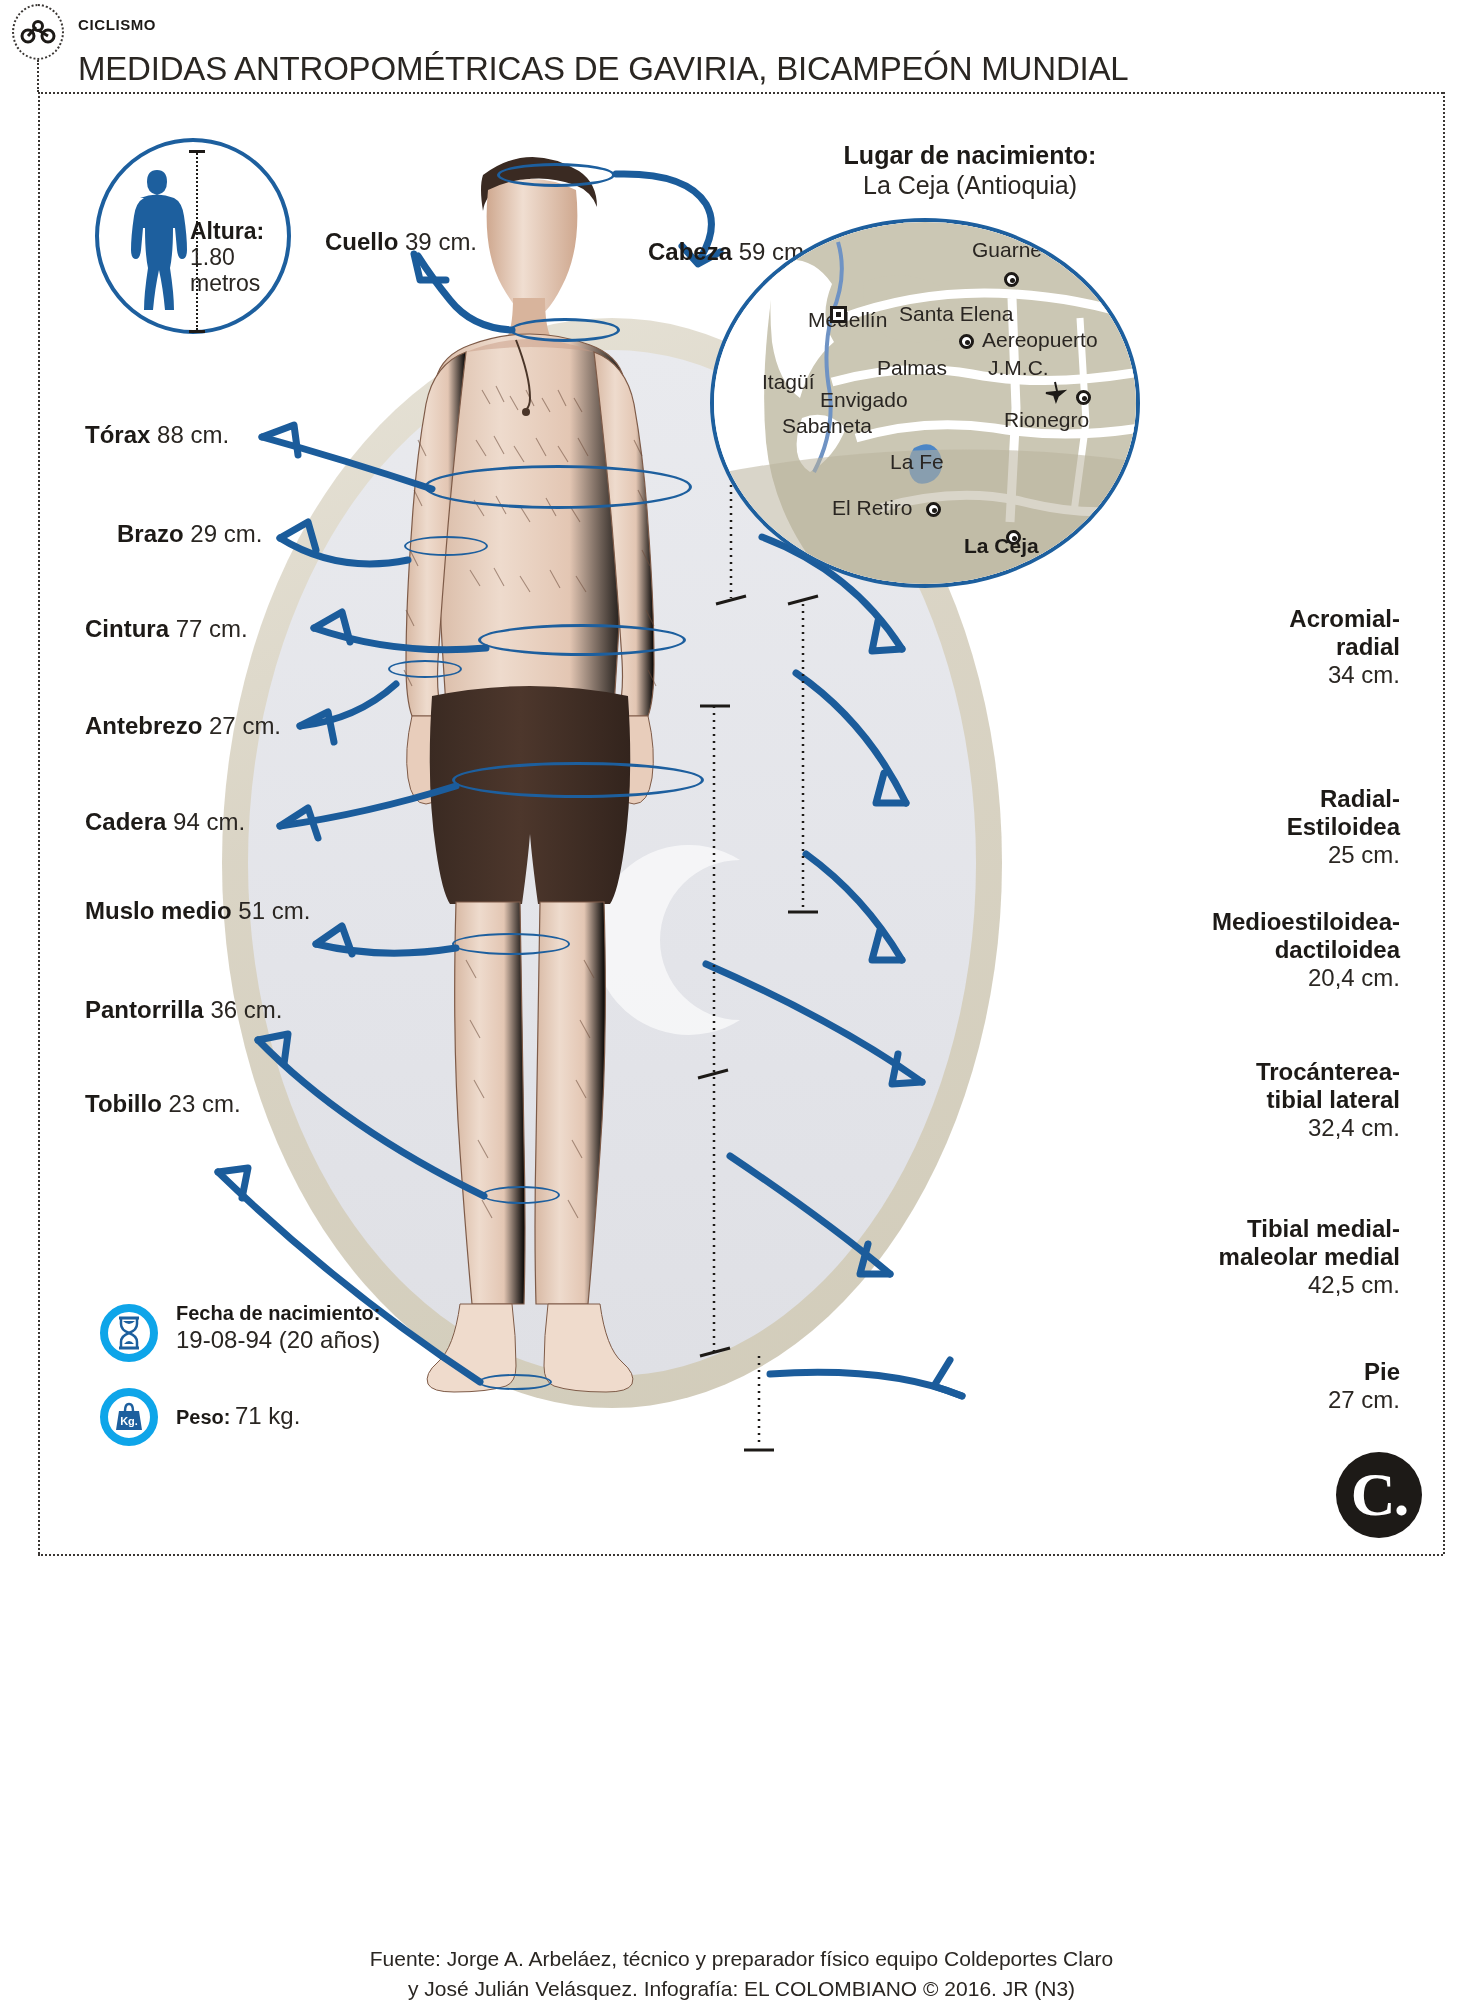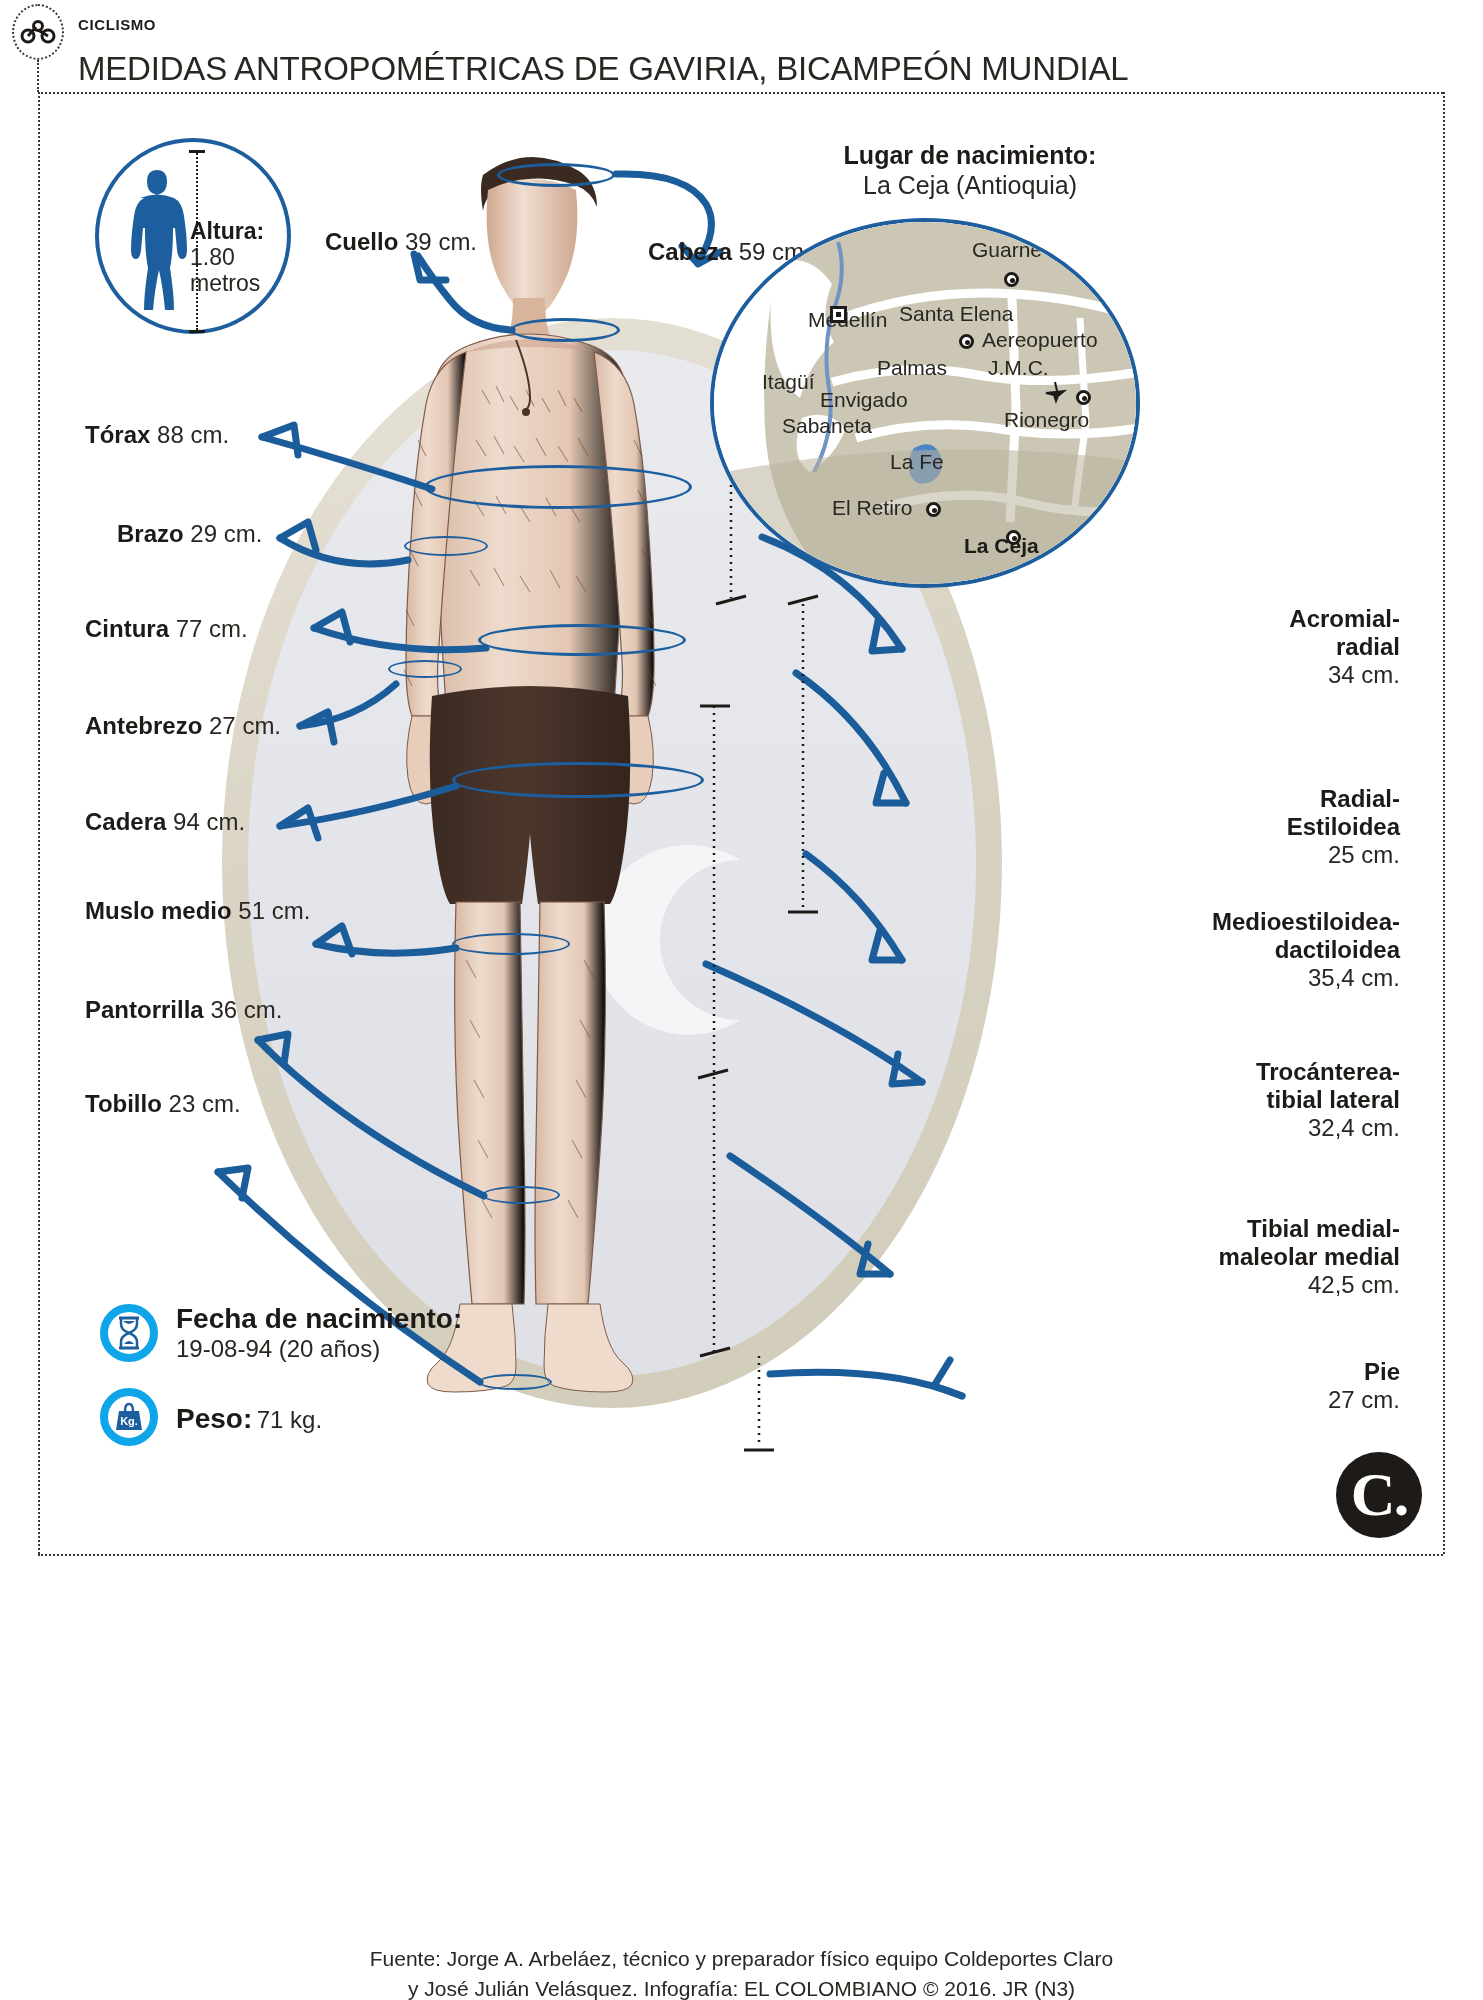--- a/index.html
+++ b/index.html
@@ -148,21 +148,21 @@
   }
 
   
   .info-row { position: absolute; }
   .info-circle {
     position: absolute; width: 58px; height: 58px;
     border: 8px solid #0ea5e9; border-radius: 50%;
     background: #fff; display:flex; align-items:center; justify-content:center;
   }
   .info-text { position: absolute; left: 76px; line-height: 1.18; white-space: nowrap; }
-  .info-text .k { font-size: 28px; font-weight: bold; color:#1d1a17; }
+  .info-text .k { font-size: 20px; font-weight: bold; color:#1d1a17; }
   .info-text .v { font-size: 24px; color:#2a2622; }
 
   
   .logo-c {
     position: absolute; left: 1336px; top: 1452px;
     width: 86px; height: 86px; border-radius: 50%;
     background: #1d1a17; color:#fff;
     font-size: 62px; font-weight: bold; line-height: 84px; text-align: center;
     font-family: "Liberation Serif", serif; letter-spacing:-2px;
   }
@@ -410,21 +410,21 @@
     <span class="v">34 cm.</span>
   </div>
   <div class="rlbl" style="right:83px; top:785px;">
     <span class="t">Radial-</span>
     <span class="t">Estiloidea</span>
     <span class="v">25 cm.</span>
   </div>
   <div class="rlbl" style="right:83px; top:908px;">
     <span class="t">Medioestiloidea-</span>
     <span class="t">dactiloidea</span>
-    <span class="v">35,4 cm.</span>
+    <span class="v">20,4 cm.</span>
   </div>
   <div class="rlbl" style="right:83px; top:1058px;">
     <span class="t">Trocántereа-</span>
     <span class="t">tibial lateral</span>
     <span class="v">32,4 cm.</span>
   </div>
   <div class="rlbl" style="right:83px; top:1215px;">
     <span class="t">Tibial medial-</span>
     <span class="t">maleolar medial</span>
     <span class="v">42,5 cm.</span>

